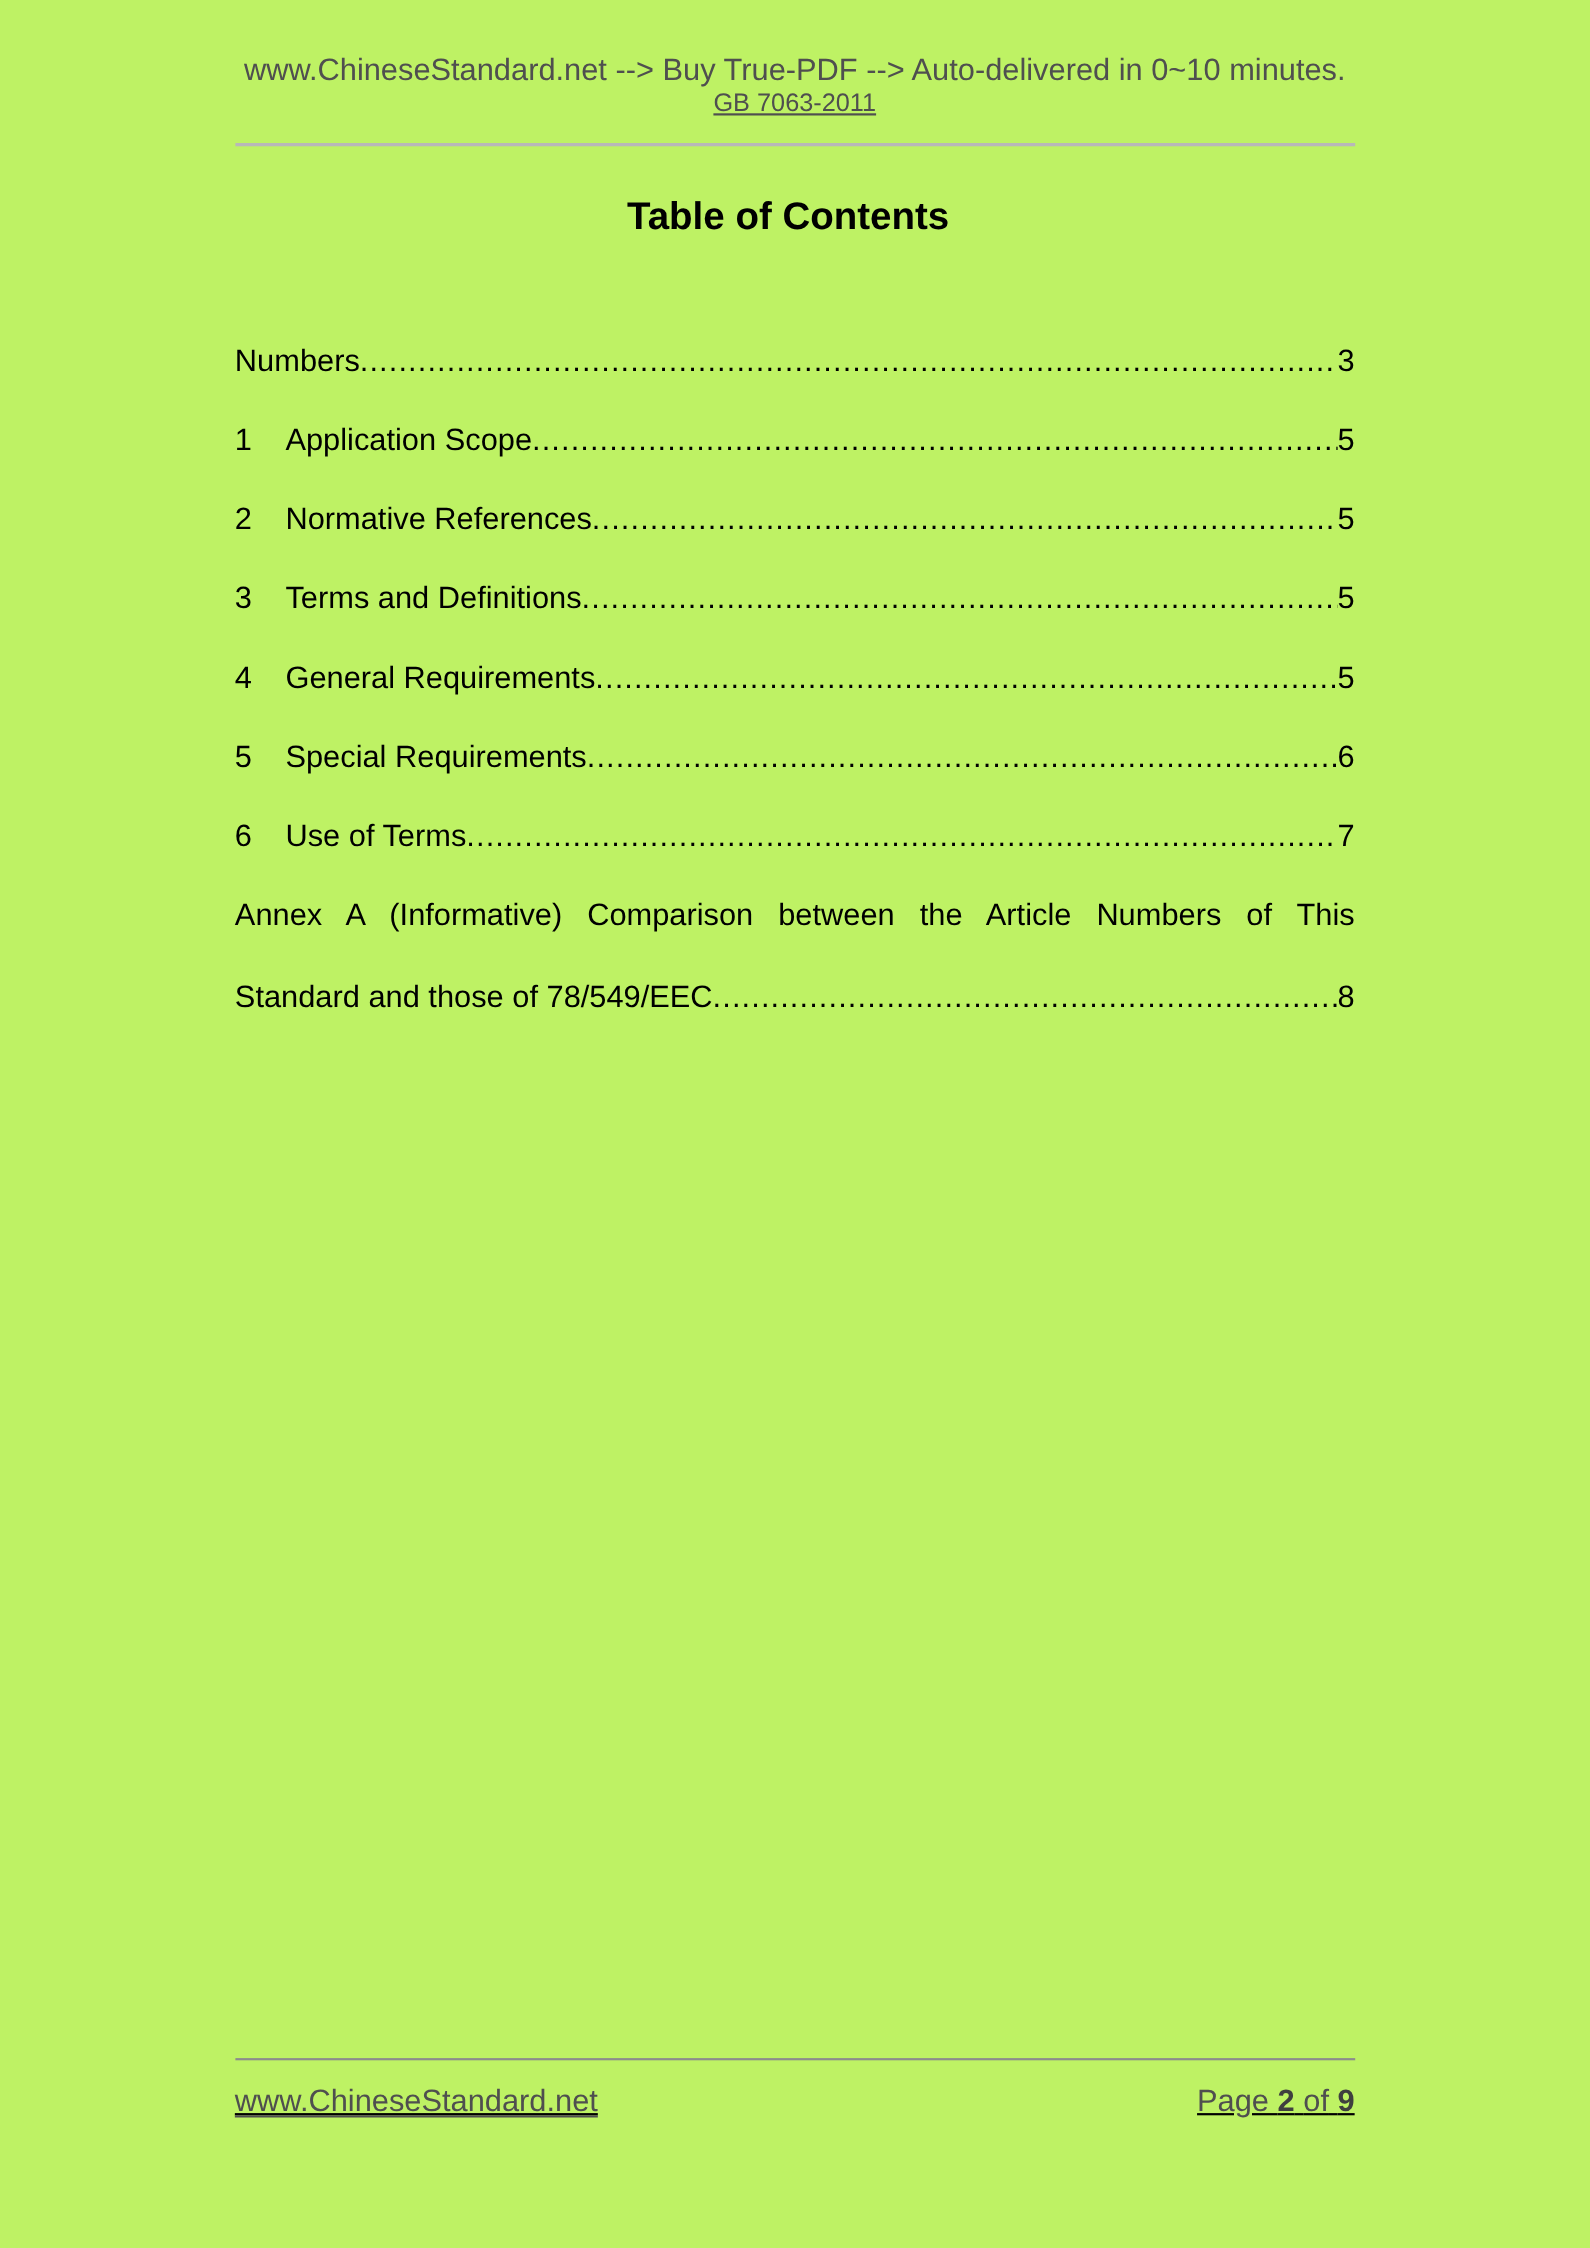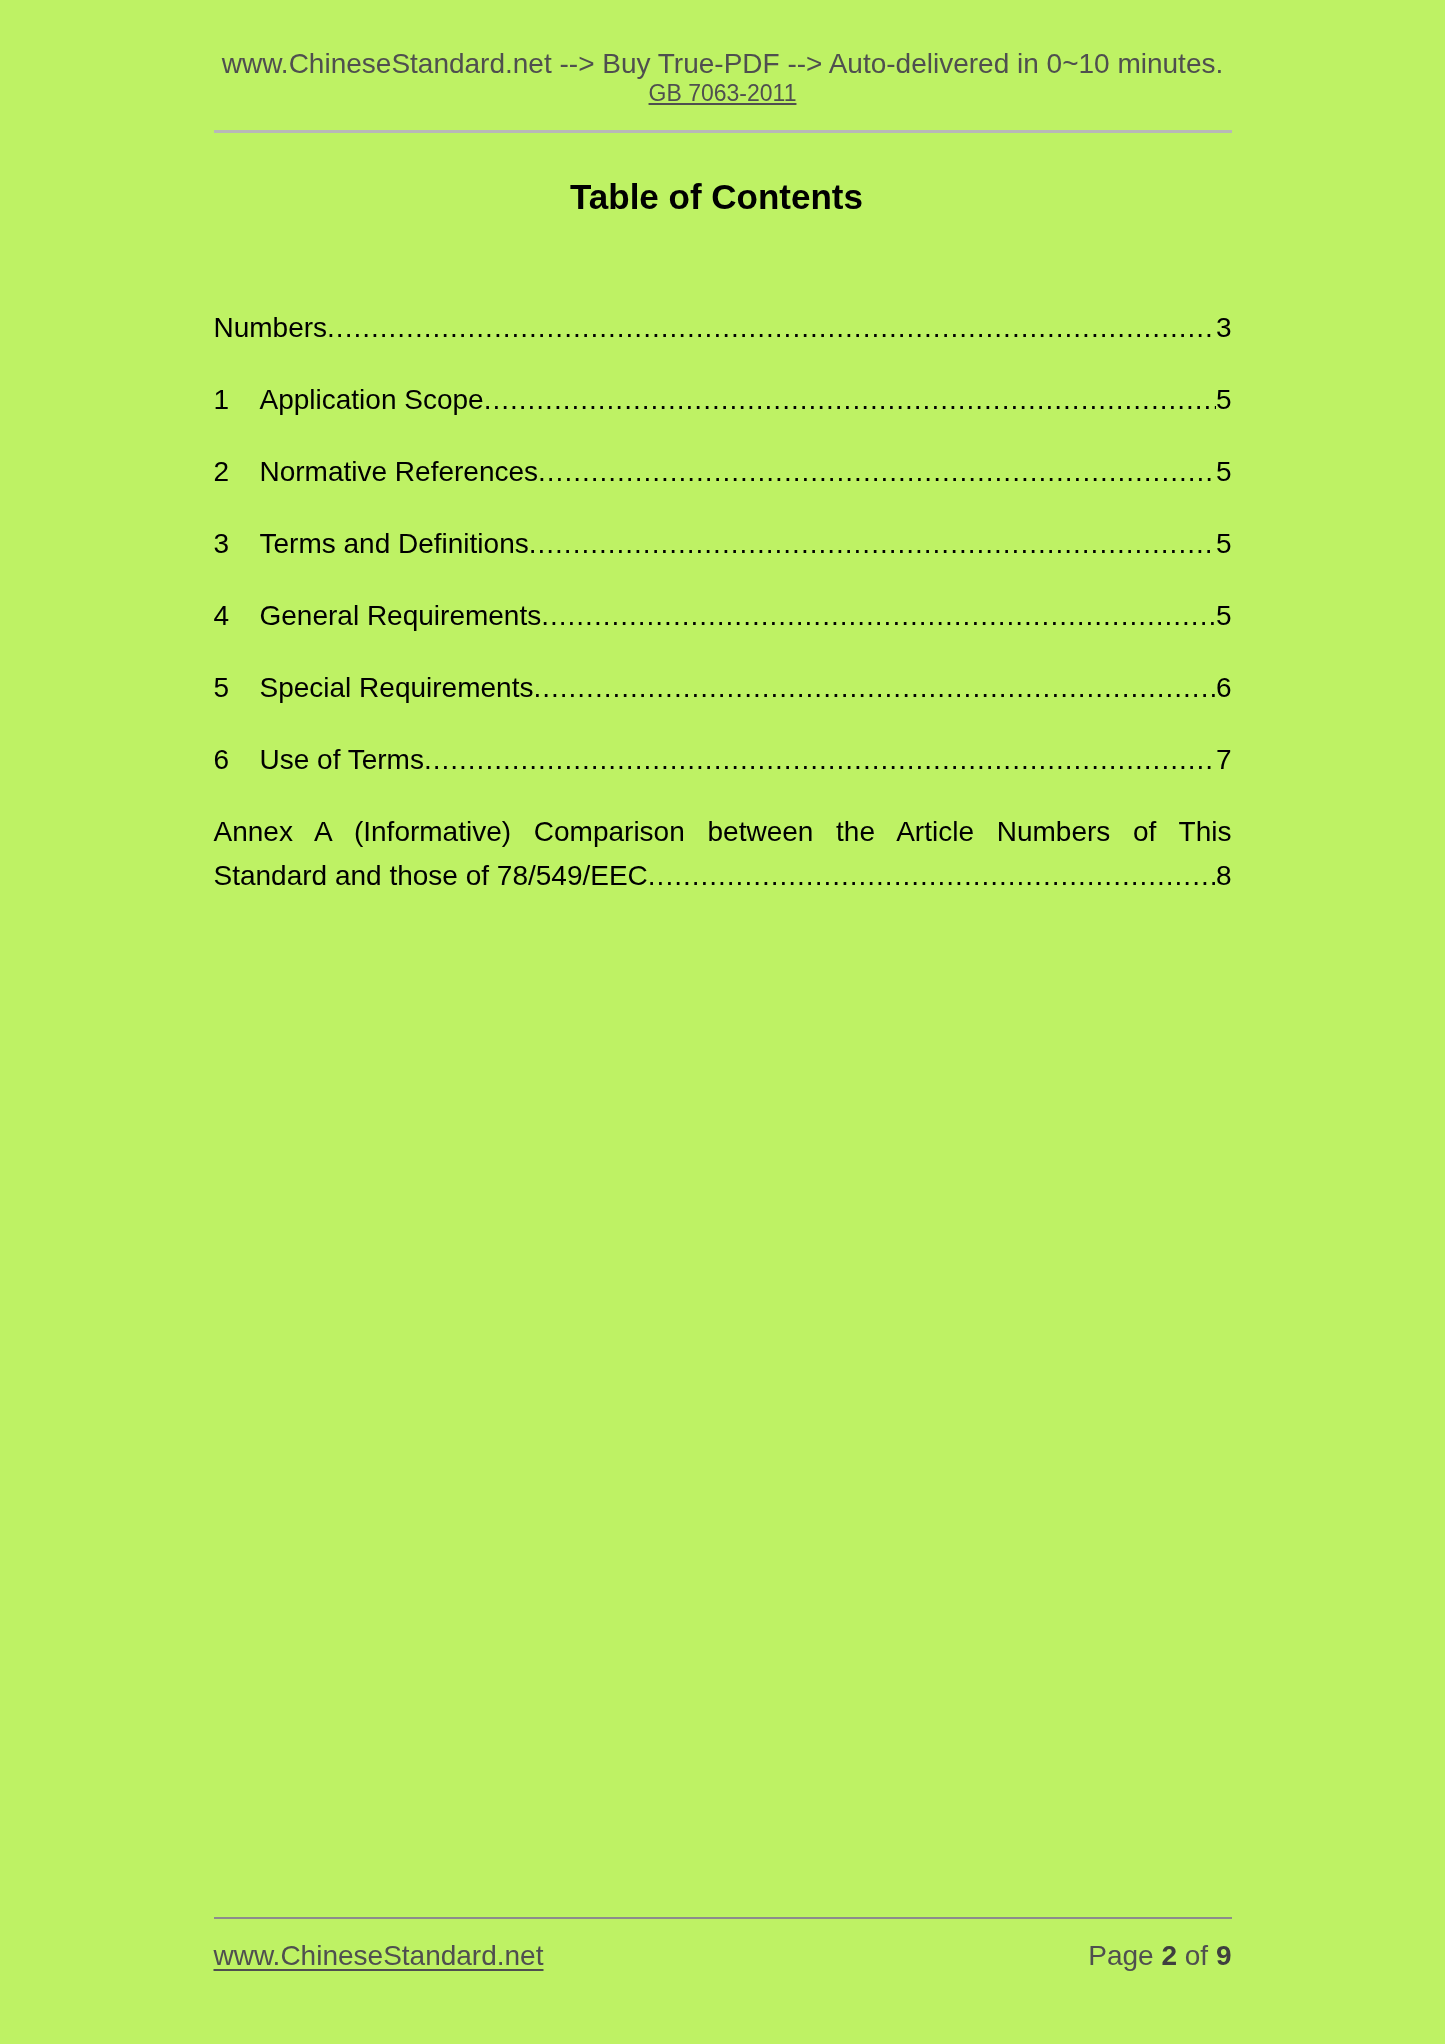--- a/index.html
+++ b/index.html
@@ -79,31 +79,32 @@
   .toc-dots::after {
     content: "..........................................................................................................................................................................................................................................................";
   }
   .toc-page {
     flex: none;
   }
   .annex-line1 {
     line-height: 34px;
     text-align: justify;
     text-align-last: justify;
-    margin-bottom: 10px;
+    margin-bottom: 40px;
   }
   .annex-row {
     margin-bottom: 0;
   }
   
   .footer {
     position: absolute;
-    top: 1917px;
+    top: 1871px;
     left: 0;
     width: 100%;
+    text-decoration: underline;
   }
   .rule-bottom {
     border-top: 2px solid #8c8c8c;
   }
   .footer-row {
     width: 1018px;
     margin: 20px auto 0 auto;
     display: flex;
     justify-content: space-between;
     align-items: baseline;

